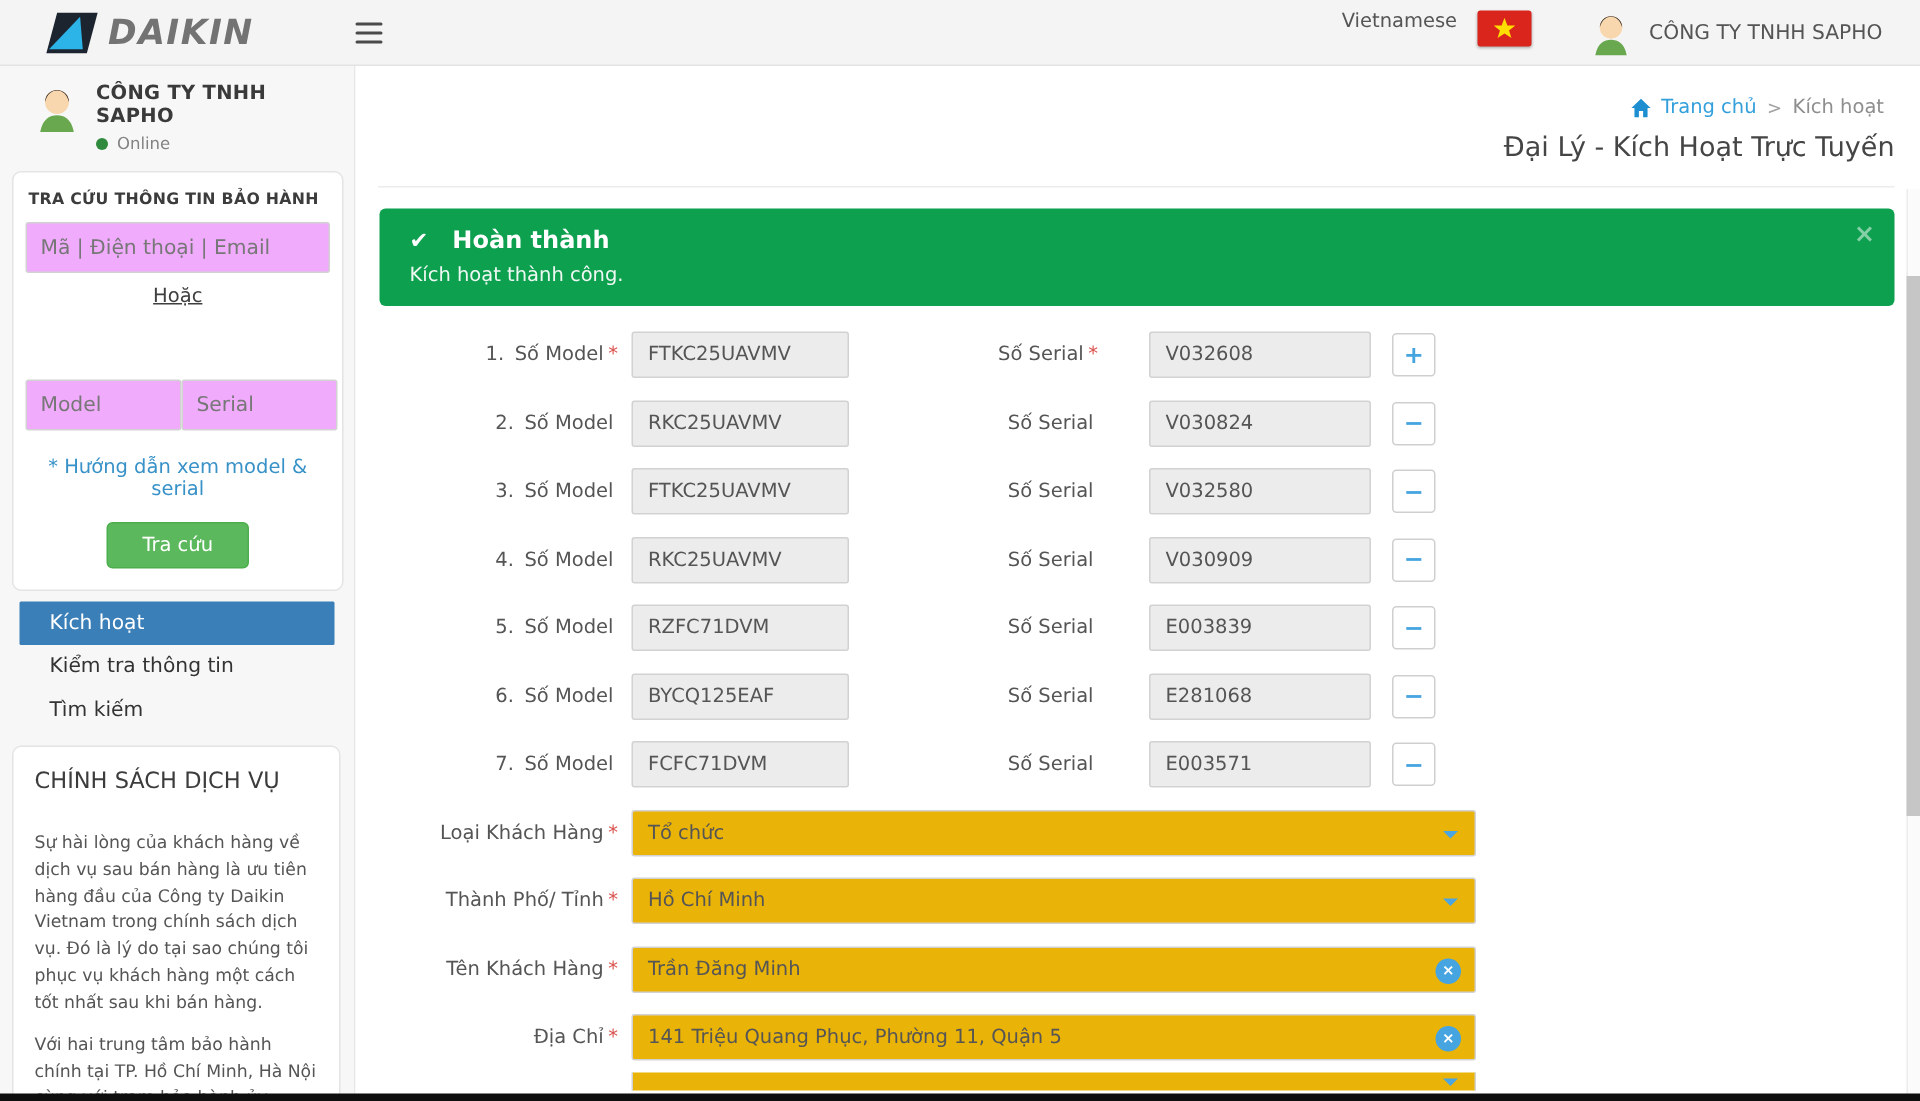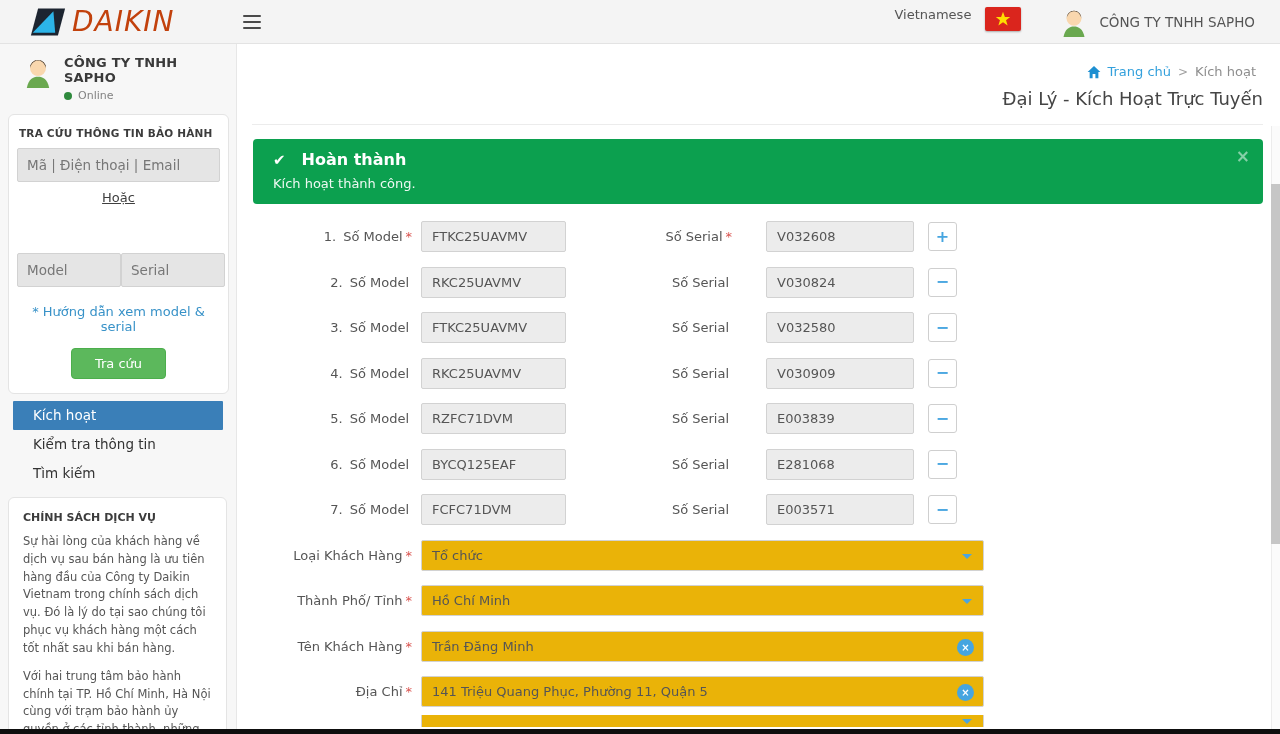--- a/index.html
+++ b/index.html
@@ -2,56 +2,56 @@
 <html><head>
 <meta charset="utf-8">
 <style>
   * { margin:0; padding:0; box-sizing:border-box; }
   html,body { width:1280px; height:734px; overflow:hidden; }
   body { font-family:"DejaVu Sans","Liberation Sans",sans-serif; font-size:13px; color:#555; background:#fff; position:relative; }
 
   
   .header { position:absolute; top:0; left:0; width:1280px; height:44px; background:#f4f4f4; border-bottom:1px solid #e3e3e3; display:flex; align-items:center; z-index:5; }
   .logo { display:flex; align-items:center; margin-left:30px; cursor:pointer; }
-  .logo-word { font-size:28px; font-weight:normal; font-style:italic; color:#c2410c; letter-spacing:1px; margin-left:6px; }
+  .logo-word { font-size:23px; font-weight:bold; font-style:italic; color:#737373; letter-spacing:1px; margin-left:6px; }
   .hamburger { margin-left:68px; width:18px; height:14px; display:flex; flex-direction:column; justify-content:space-between; cursor:pointer; }
   .hamburger i { display:block; height:2px; background:#4a4a4a; border-radius:1px; }
   .header-right { margin-left:auto; display:flex; margin-right:25px; }
   .lang-label { color:#555; margin-right:14px; }
   .flag { width:36px; height:24px; background:#da251d; border-radius:2px; box-shadow:0 1px 2px rgba(0,0,0,.3); display:flex; align-items:center; justify-content:center; cursor:pointer; }
   .hdr-user { display:flex; align-items:center; margin-left:38px; cursor:pointer; }
   .hdr-user .name { margin-left:10px; color:#555; font-size:13.5px; }
   .avatar-svg { display:block; }
 
   
   .sidebar { position:absolute; top:44px; left:0; width:237px; bottom:0; background:#f7f7f7; border-right:1px solid #e7e7e7; overflow:hidden; }
   .user-panel { display:flex; align-items:flex-start; padding:11px 12px 6px 22px; }
   .user-meta { margin-left:10px; }
   .user-name { font-weight:bold; color:#3a3a3a; font-size:13px; letter-spacing:.2px; }
   .user-status { display:flex; align-items:center; margin-top:4px; color:#828282; font-size:11px; }
   .status-dot { width:8px; height:8px; border-radius:50%; background:#2f8a3d; margin-right:6px; }
 
   .card { background:#fff; border:1px solid #e4e4e4; border-radius:6px; }
   .search-card { margin:6px 7px 0 8px; padding:10px 8px 14px 8px; }
   .search-title { font-size:10.5px; font-weight:bold; color:#3c3c3c; letter-spacing:.2px; margin:2px 0 9px 2px; }
-  .s-input { width:100%; height:34px; background:#e5e5e5; border:1px solid #d2d2d2; border-radius:2px; padding:0 9px; font-size:13.5px; color:#555; font-family:inherit; }
+  .s-input { width:100%; height:34px; background:#f0abfc; border:1px solid #d2d2d2; border-radius:2px; padding:0 9px; font-size:13.5px; color:#555; font-family:inherit; }
   .s-input::placeholder { color:#777; opacity:1; }
   .or-label { text-align:center; color:#3f3f3f; font-size:13px; margin:8px 0;text-decoration:underline; }
   .ms-row { display:flex; justify-content:space-between;margin-top:48px; }
   .ms-row .s-input { width:104px; }
   .guide-link { display:block; text-align:center; color:#3892c8; font-size:13px; margin:17px 0 14px 0; text-decoration:none; cursor:pointer; }
   .search-btn-wrap { text-align:center; }
   .search-btn { background:#5cb85c; color:#fff; border:1px solid #4cae4c; border-radius:4px; font-size:13px; padding:7px 23px; cursor:pointer; font-family:inherit; }
 
   .menu { margin-top:7px; }
   .menu-item { height:29px; line-height:29px; padding-left:20px; margin:0 13px; font-size:13.5px; color:#333; cursor:pointer; border-radius:1px; }
   .menu-item.active { background:#3a7fb8; color:#fff; }
 
   .policy-card { margin:9px 9px 0 8px; padding:13px 12px 12px 14px; }
-  .policy-title { font-size:11px; font-weight:bold; color:#3c3c3c; margin-bottom:9px; }
+  .policy-title { font-size:15px; font-weight:normal; color:#3c3c3c; margin-bottom:24px; }
   .policy-text { font-size:11.5px; color:#555; line-height:1.55; margin-bottom:10px; }
 
   
   .main { position:absolute; top:44px; left:237px; right:0; bottom:0; background:#fff; }
   .breadcrumb { position:absolute; top:20px; right:24px; display:flex; align-items:center; font-size:13px; }
   .breadcrumb .home { display:flex; align-items:center; margin-right:6px; }
   .bc-link { color:#33a0dc; cursor:pointer; }
   .bc-sep { color:#a0a0a0; margin:0 7px; font-size:12px; }
   .bc-current { color:#8e8e8e; }
 

